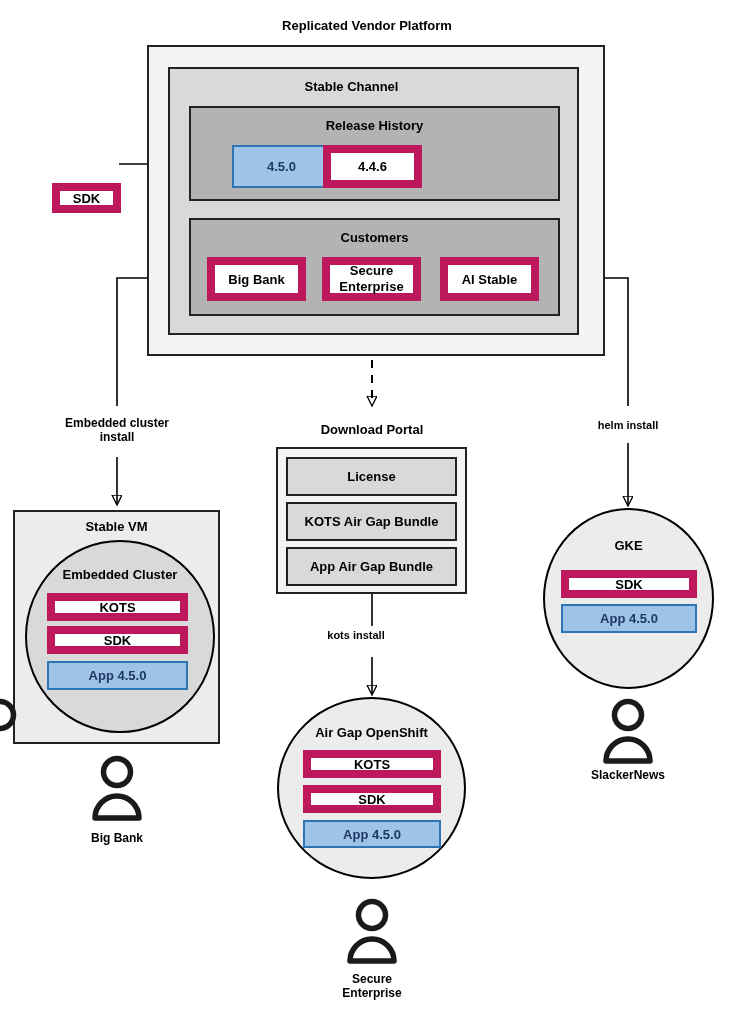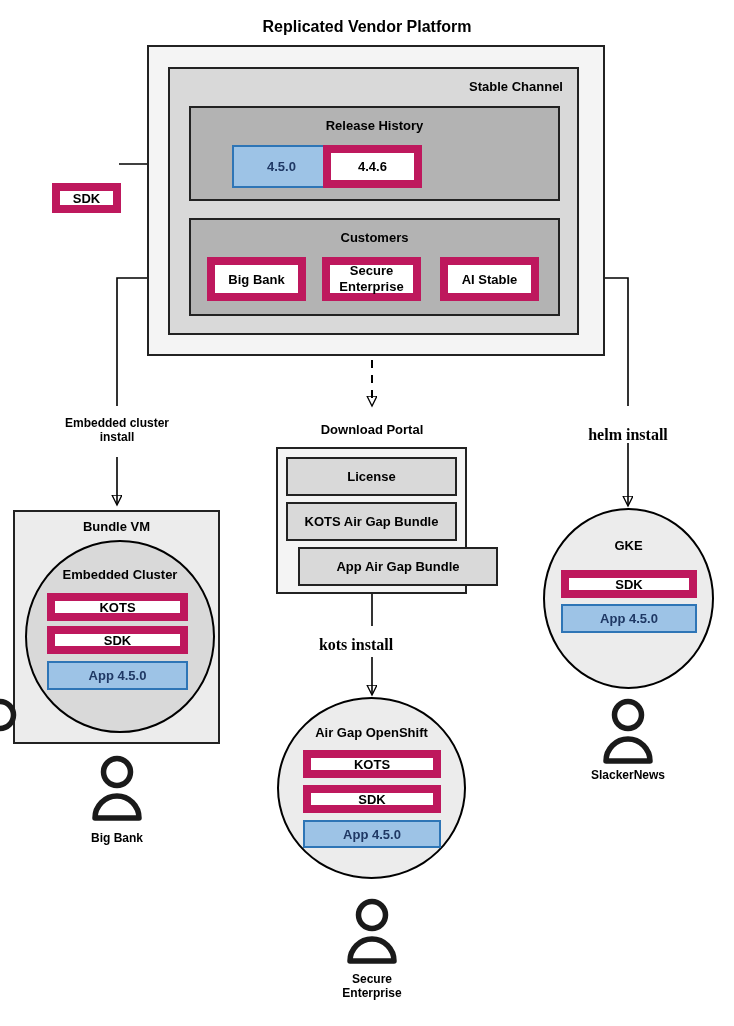--- a/index.html
+++ b/index.html
@@ -19,21 +19,21 @@
   .shell-inner{border:2px solid #222;background:#B3B3B3;}
   .card-white{border:8px solid #be185d;background:#FFFFFF;font-weight:bold;}
   .card-grey{border:2px solid #222;background:#D9D9D9;font-weight:bold;}
   .card-blue{border:2px solid #2E75B6;background:#9DC3E6;color:#1F3864;font-weight:bold;}
   .ellipse-grey{border:2px solid #000;background:#D9D9D9;border-radius:50%;}
   .ellipse-light{border:2px solid #000;background:#ECECEC;border-radius:50%;}
 
   .t13{font-size:13px;}
   .t12{font-size:12px;}
   .hdr{font-weight:bold;font-size:13px;}
-  .mono{font-family:Liberation Serif, serif;font-weight:bold;font-size:16px;letter-spacing:0px;margin-top:7px;}
+  .mono{font-family:Liberation Sans, sans-serif;font-weight:bold;font-size:11px;letter-spacing:0px;}
   .ttl{font-weight:bold;font-size:13px;}
 </style>
 </head>
 <body>
 
 <div class="stage">
 
   <svg class="layer">
     <defs>
       <marker id="arrowOpen" markerWidth="12" markerHeight="12" refX="9" refY="5" orient="auto" markerUnits="userSpaceOnUse">
@@ -58,26 +58,26 @@
       <path d="M539,278 L628,278 L628,406" stroke="#000" stroke-width="1.6" fill="none"></path>
       <path d="M628,443 L628,505" stroke="#000" stroke-width="1.6" fill="none" marker-end="url(#arrowOpen)"></path>
     </g>
 
     <g>
       <path d="M372,594 L372,626" stroke="#000" stroke-width="1.6" fill="none"></path>
       <path d="M372,657 L372,694" stroke="#000" stroke-width="1.6" fill="none" marker-end="url(#arrowOpen)"></path>
     </g>
   </svg>
 
-  <div class="lbl ttl" style="left:137px;top:18px;width:460px;font-size:16px;">Replicated Vendor Platform</div>
+  <div class="lbl ttl" style="left:137px;top:18px;width:460px;font-size:13px;">Replicated Vendor Platform</div>
 
   <div class="box shell-outer" style="left:147px;top:45px;width:458px;height:311px;"></div>
 
   <div class="box shell-mid" style="left:168px;top:67px;width:411px;height:268px;"></div>
-  <div class="lbl hdr" style="left:180px;top:79px;width:383px;text-align:right;">Stable Channel</div>
+  <div class="lbl hdr" style="left:160px;top:79px;width:383px;">Stable Channel</div>
 
   <div class="box shell-inner" style="left:189px;top:106px;width:371px;height:95px;"></div>
   <div class="lbl hdr" style="left:189px;top:118px;width:371px;">Release History</div>
 
   <div class="box card-blue t13" style="left:207px;top:145px;width:99px;height:43px;margin-left:25px;">4.5.0</div>
   <div class="box card-white t13" style="left:323px;top:145px;width:99px;height:43px;">4.4.6</div>
 
   <div class="box shell-inner" style="left:189px;top:218px;width:371px;height:98px;"></div>
   <div class="lbl hdr" style="left:189px;top:230px;width:371px;">Customers</div>
 
@@ -97,21 +97,21 @@
     <div>install</div>
   </div>
 
   <div class="lbl t13" style="left:292px;top:422px;width:160px;">Download Portal</div>
 
   <div class="lbl mono" style="left:548px;top:419px;width:160px;">helm install</div>
 
   <div class="lbl mono" style="left:276px;top:629px;width:160px;">kots install</div>
 
   <div class="box shell-outer" style="left:13px;top:510px;width:207px;height:234px;background:#ECECEC;"></div>
-  <div class="lbl t13" style="left:13px;top:519px;width:207px;">Bundle VM</div>
+  <div class="lbl t13" style="left:13px;top:519px;width:207px;">Stable VM</div>
 
   <div class="box ellipse-grey" style="left:25px;top:540px;width:190px;height:193px;"></div>
   <div class="lbl t13" style="left:25px;top:567px;width:190px;">Embedded Cluster</div>
 
   <div class="box card-white t13" style="left:47px;top:593px;width:141px;height:28px;">KOTS</div>
   <div class="box card-white t13" style="left:47px;top:626px;width:141px;height:28px;">SDK</div>
   <div class="box card-blue t13" style="left:47px;top:661px;width:141px;height:29px;">App 4.5.0</div>
 
   <svg class="layer" style="pointer-events:none;">
     <g>
@@ -127,21 +127,21 @@
       <circle cx="628" cy="715" r="13.5" fill="none" stroke="#1A1A1A" stroke-width="5.5"></circle>
       <path d="M606,761 a22,22 0 0 1 44,0 z" fill="none" stroke="#1A1A1A" stroke-width="5.5" stroke-linejoin="round"></path>
     </g>
   </svg>
 
   <div class="lbl t12" style="left:37px;top:831px;width:160px;">Big Bank</div>
 
   <div class="box shell-outer" style="left:276px;top:447px;width:191px;height:147px;background:#F4F4F4;"></div>
   <div class="box card-grey t13" style="left:286px;top:457px;width:171px;height:39px;">License</div>
   <div class="box card-grey t13" style="left:286px;top:502px;width:171px;height:39px;">KOTS Air Gap Bundle</div>
-  <div class="box card-grey t13" style="left:286px;top:547px;width:200px;height:39px;margin-left:12px;">App Air Gap Bundle</div>
+  <div class="box card-grey t13" style="left:286px;top:547px;width:171px;height:39px;">App Air Gap Bundle</div>
 
   <div class="box ellipse-light" style="left:277px;top:697px;width:189px;height:182px;"></div>
   <div class="lbl t13" style="left:277px;top:725px;width:189px;">Air Gap OpenShift</div>
   <div class="box card-white t13" style="left:303px;top:750px;width:138px;height:28px;">KOTS</div>
   <div class="box card-white t13" style="left:303px;top:785px;width:138px;height:28px;">SDK</div>
   <div class="box card-blue t13" style="left:303px;top:820px;width:138px;height:28px;">App 4.5.0</div>
 
   <div class="lbl t12" style="left:292px;top:972px;width:160px;">
     <div>Secure</div>
     <div>Enterprise</div>

